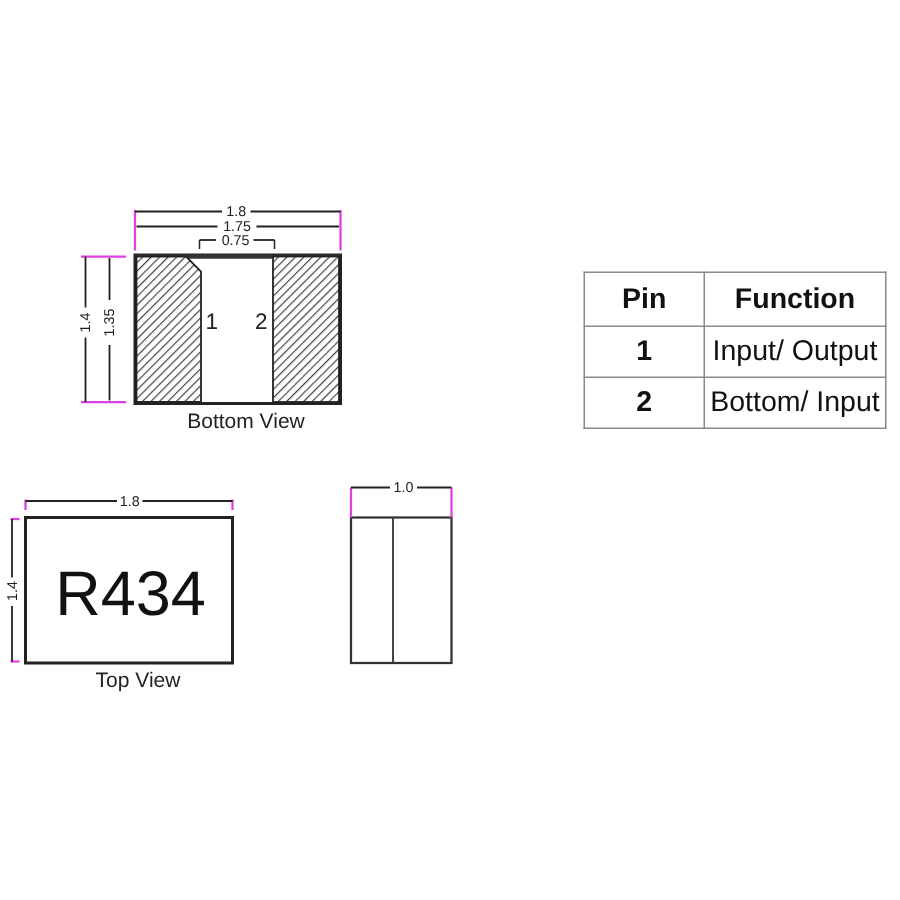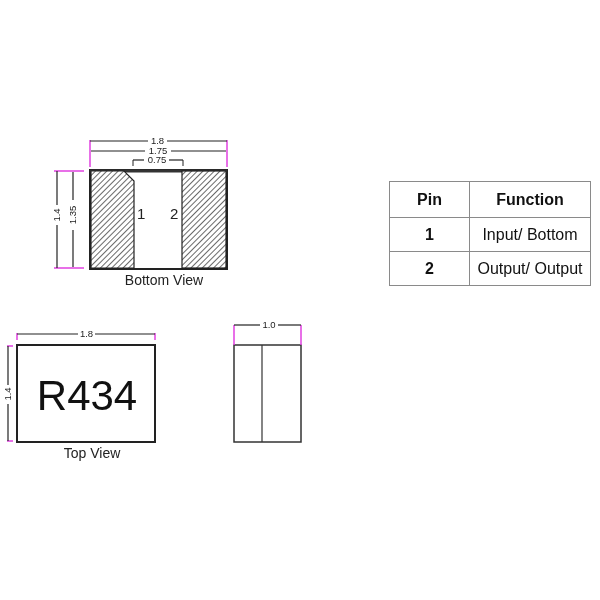--- a/index.html
+++ b/index.html
@@ -5,21 +5,21 @@
   html, body { margin: 0; padding: 0; background: #ffffff; }
   body { width: 600px; height: 600px; position: relative; overflow: hidden;
          font-family: "Liberation Sans", "DejaVu Sans", sans-serif; color: #111; }
   svg.drawing { position: absolute; left: 0; top: 0; }
   .dim-text { font-family: "Liberation Sans", sans-serif; font-size: 9.5px; fill: #222; }
   .label-text { font-family: "Liberation Sans", sans-serif; font-size: 14px; fill: #222; }
   .pin-num { font-family: "Liberation Sans", sans-serif; font-size: 15px; fill: #222; }
   .marking { font-family: "Liberation Sans", sans-serif; font-size: 42px; fill: #111; }
 
   .pin-table { position: absolute; left: 389px; top: 181px; border-collapse: collapse;
-               font-family: "Liberation Sans", sans-serif; font-size: 16px; }
+               font-family: "Liberation Sans", sans-serif; font-size: 19px; }
   .pin-table td, .pin-table th { border: 1px solid #8a8a8a; text-align: center; color: #111; }
   .pin-table th { height: 33px; font-weight: bold; }
   .pin-table th.pin-col { font-weight: bold; width: 77px; }
   .pin-table th.func-col { width: 118px; }
   .pin-table td { height: 31px; }
   .pin-table td.pin-col { font-weight: bold; }
 </style>
 </head>
 <body>
 
@@ -123,20 +123,20 @@
 <table class="pin-table">
   <thead>
     <tr>
       <th class="pin-col">Pin</th>
       <th class="func-col">Function</th>
     </tr>
   </thead>
   <tbody>
     <tr>
       <td class="pin-col">1</td>
-      <td>Input/ Bottom</td>
+      <td>Input/ Output</td>
     </tr>
     <tr>
       <td class="pin-col">2</td>
-      <td>Output/ Output</td>
+      <td>Bottom/ Input</td>
     </tr>
   </tbody>
 </table>
 
 </body></html>

